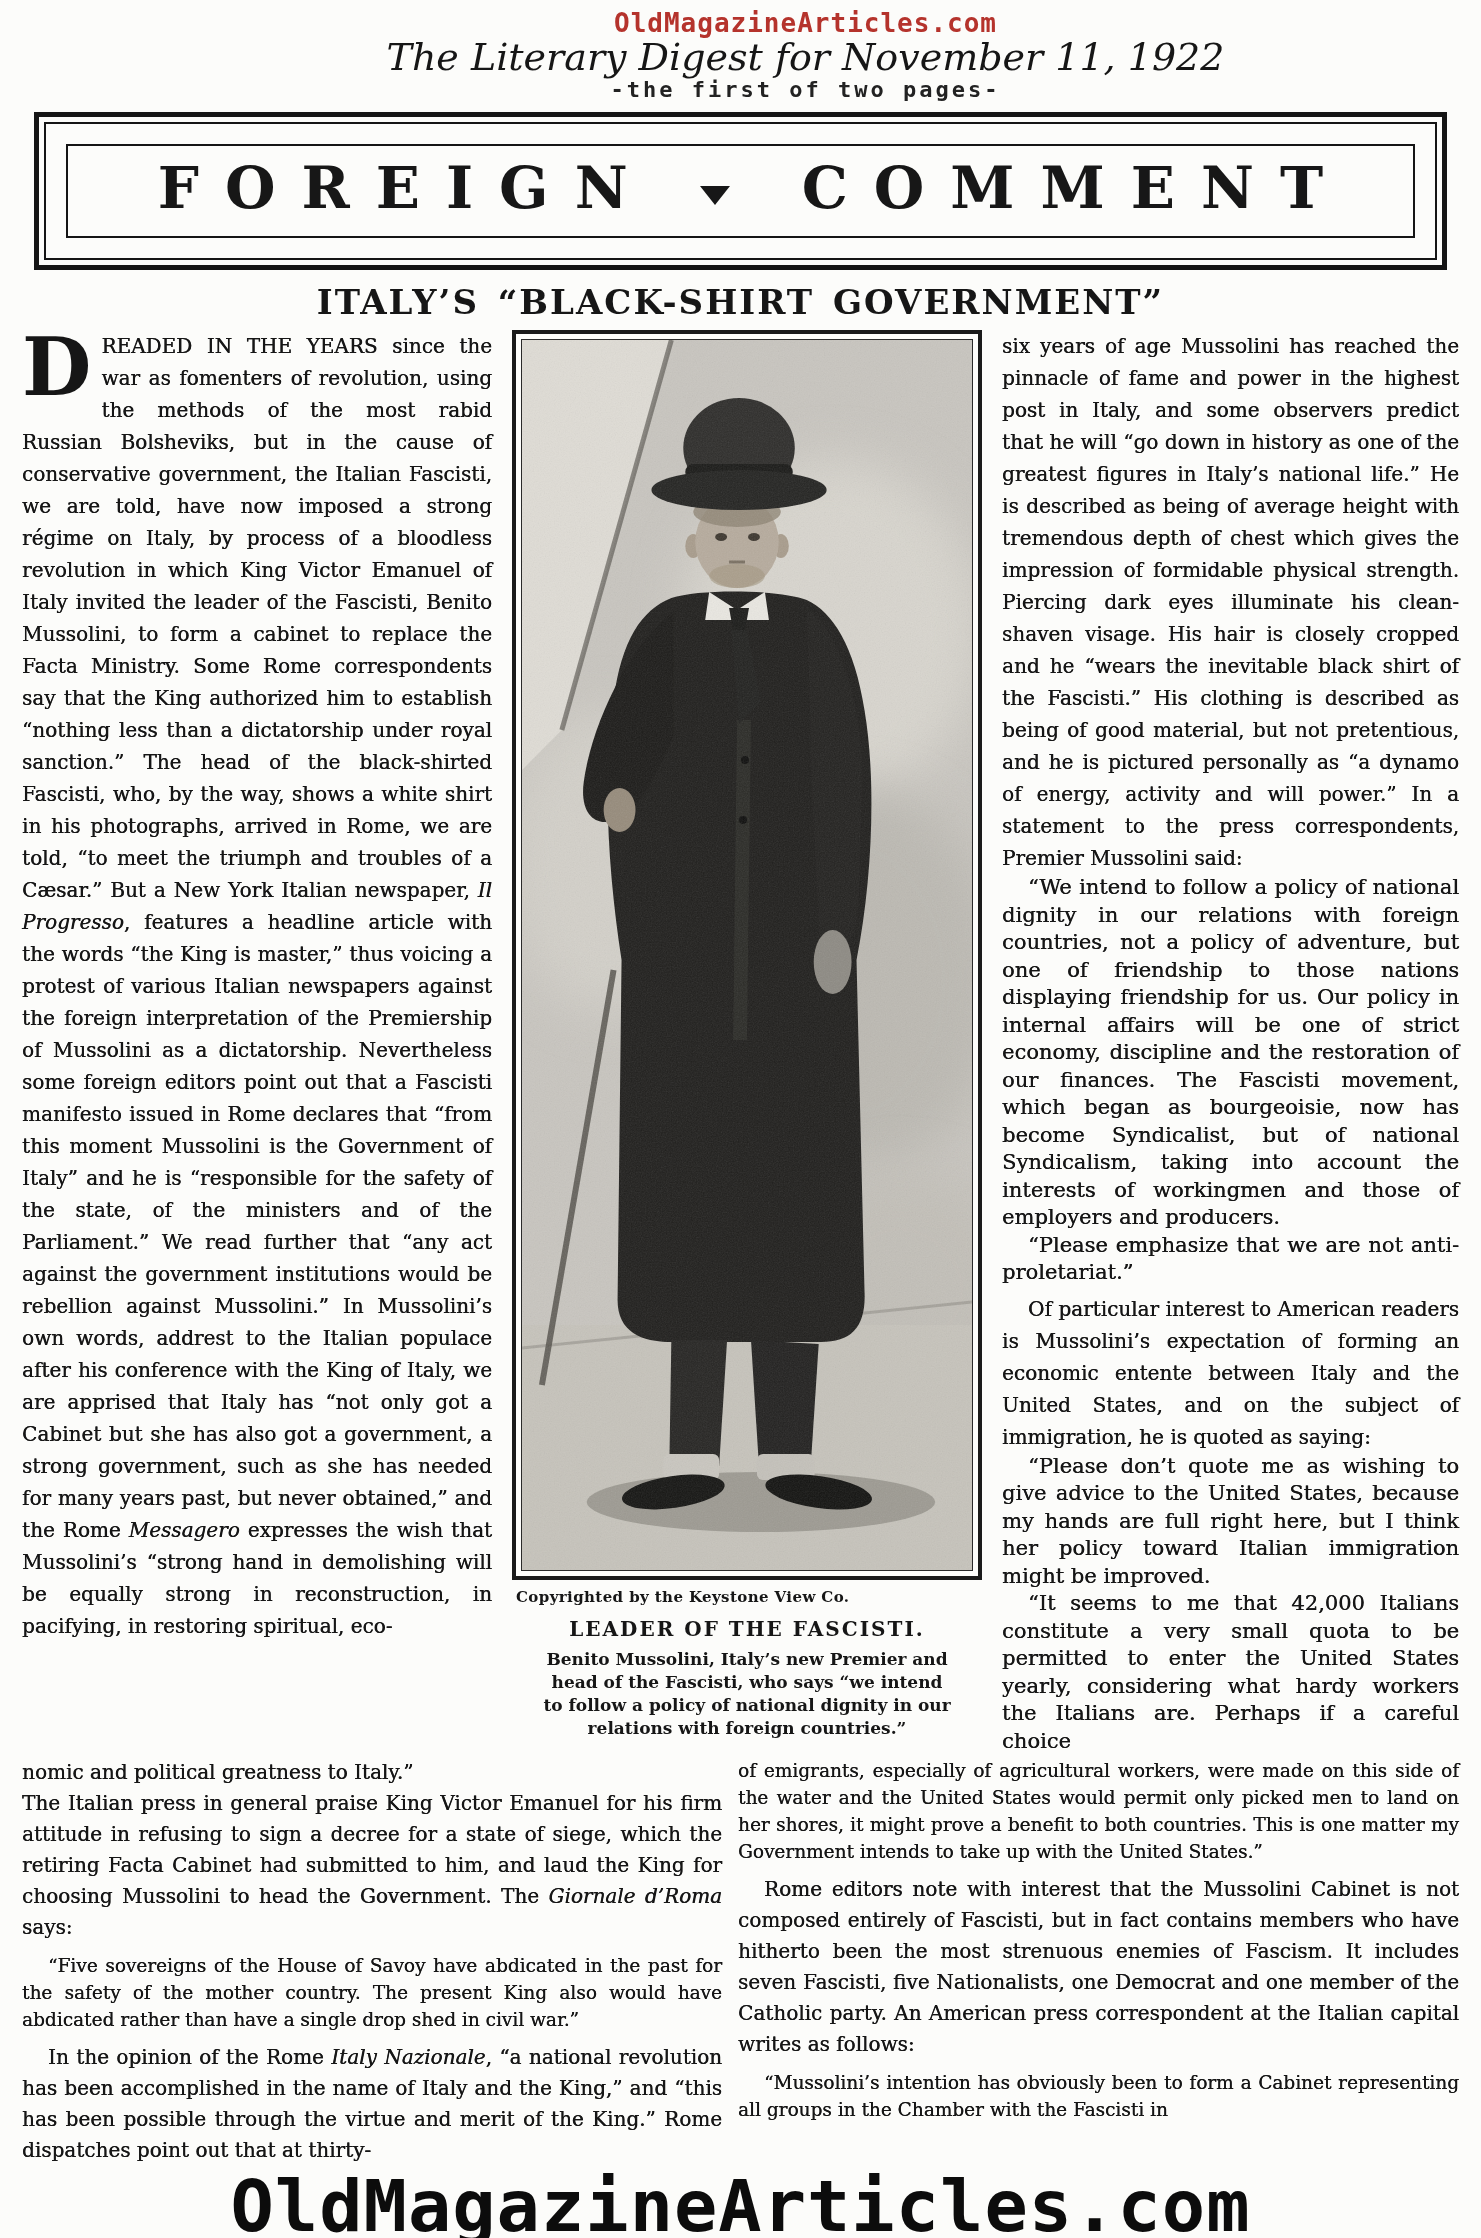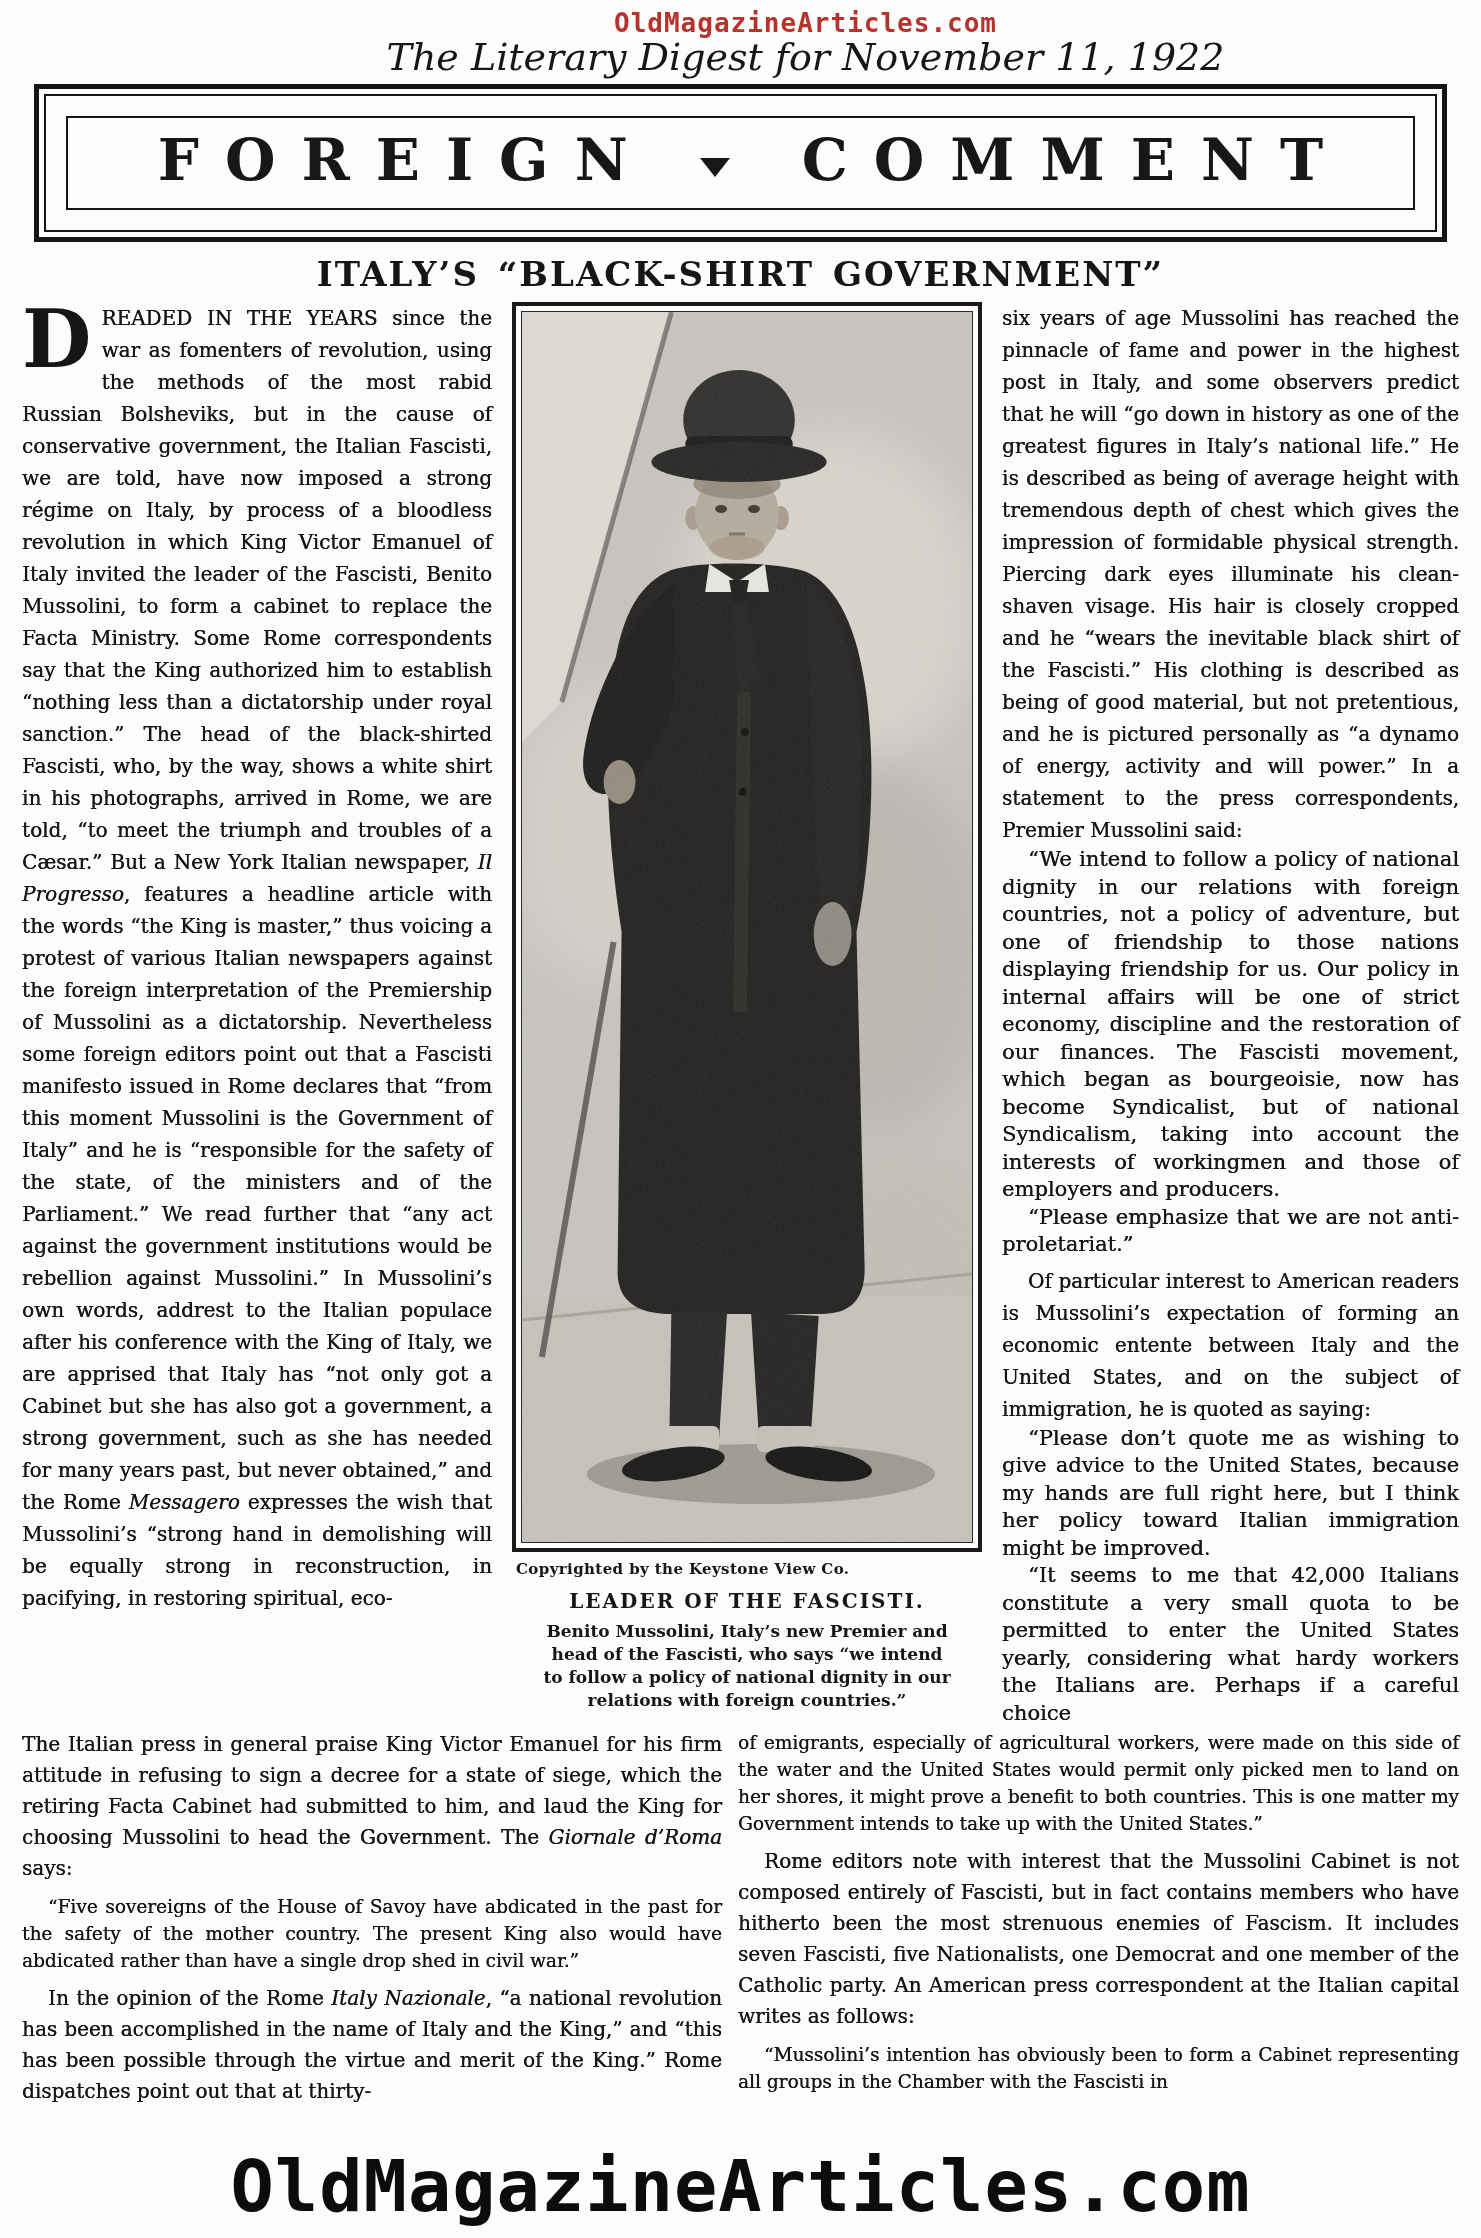--- a/index.html
+++ b/index.html
@@ -95,20 +95,21 @@
   }
 </style>
 </head>
 <body>
 
 <div class="page">
 
   <div class="header">
     <div class="site-line">OldMagazineArticles.com</div>
     <div class="journal-line">The Literary Digest for November 11, 1922</div>
+    <div class="pages-note">-the first of two pages-</div>
   </div>
 
   <div class="banner-outer">
     <div class="banner-mid">
       <div class="banner-inner">
         <span class="banner-word">FOREIGN</span>
         <span class="banner-sep"></span>
         <span class="banner-word">COMMENT</span>
       </div>
     </div>
@@ -200,20 +201,21 @@
       <p class="quote indent">“We intend to follow a policy of national dignity in our relations with foreign countries, not a policy of adventure, but one of friendship to those nations displaying friendship for us.  Our policy in internal affairs will be one of strict economy, discipline and the restoration of our finances.  The Fascisti movement, which began as bourgeoisie, now has become Syndicalist, but of national Syndicalism, taking into account the interests of workingmen and those of employers and producers.</p>
       <p class="quote indent">“Please emphasize that we are not anti-proletariat.”</p>
       <p class="sp indent">Of particular interest to American readers is Mussolini’s expectation of forming an economic entente between Italy and the United States, and on the subject of immigration, he is quoted as saying:</p>
       <p class="quote indent">“Please don’t quote me as wishing to give advice to the United States, because my hands are full right here, but I think her policy toward Italian immigration might be improved.</p>
       <p class="quote indent" style="margin-top:0;">“It seems to me that 42,000 Italians constitute a very small quota to be permitted to enter the United States yearly, considering what hardy workers the Italians are.  Perhaps if a careful choice</p>
     </div>
   </div>
 
   <div class="bottom">
     <div>
+      <p class="b-text">nomic and political greatness to Italy.”</p>
       <p class="b-text"><span>The Italian press in general praise King Victor Emanuel for his firm attitude in refusing to sign a decree for a state of siege, which the retiring Facta Cabinet had submitted to him, and laud the King for choosing Mussolini to head the Government.  The </span><span class="it">Giornale d’Roma</span><span> says:</span></p>
       <p class="b-quote indent">“Five sovereigns of the House of Savoy have abdicated in the past for the safety of the mother country.  The present King also would have abdicated rather than have a single drop shed in civil war.”</p>
       <p class="b-text sp indent"><span>In the opinion of the Rome </span><span class="it">Italy Nazionale</span><span>, “a national revolution has been accomplished in the name of Italy and the King,” and “this has been possible through the virtue and merit of the King.”  Rome dispatches point out that at thirty-</span></p>
     </div>
     <div>
       <p class="b-quote" style="margin-top:0;">of emigrants, especially of agricultural workers, were made on this side of the water and the United States would permit only picked men to land on her shores, it might prove a benefit to both countries.  This is one matter my Government intends to take up with the United States.”</p>
       <p class="b-text sp indent">Rome editors note with interest that the Mussolini Cabinet is not composed entirely of Fascisti, but in fact contains members who have hitherto been the most strenuous enemies of Fascism.  It includes seven Fascisti, five Nationalists, one Democrat and one member of the Catholic party.  An American press correspondent at the Italian capital writes as follows:</p>
       <p class="b-quote indent">“Mussolini’s intention has obviously been to form a Cabinet representing all groups in the Chamber with the Fascisti in</p>
     </div>
   </div>

